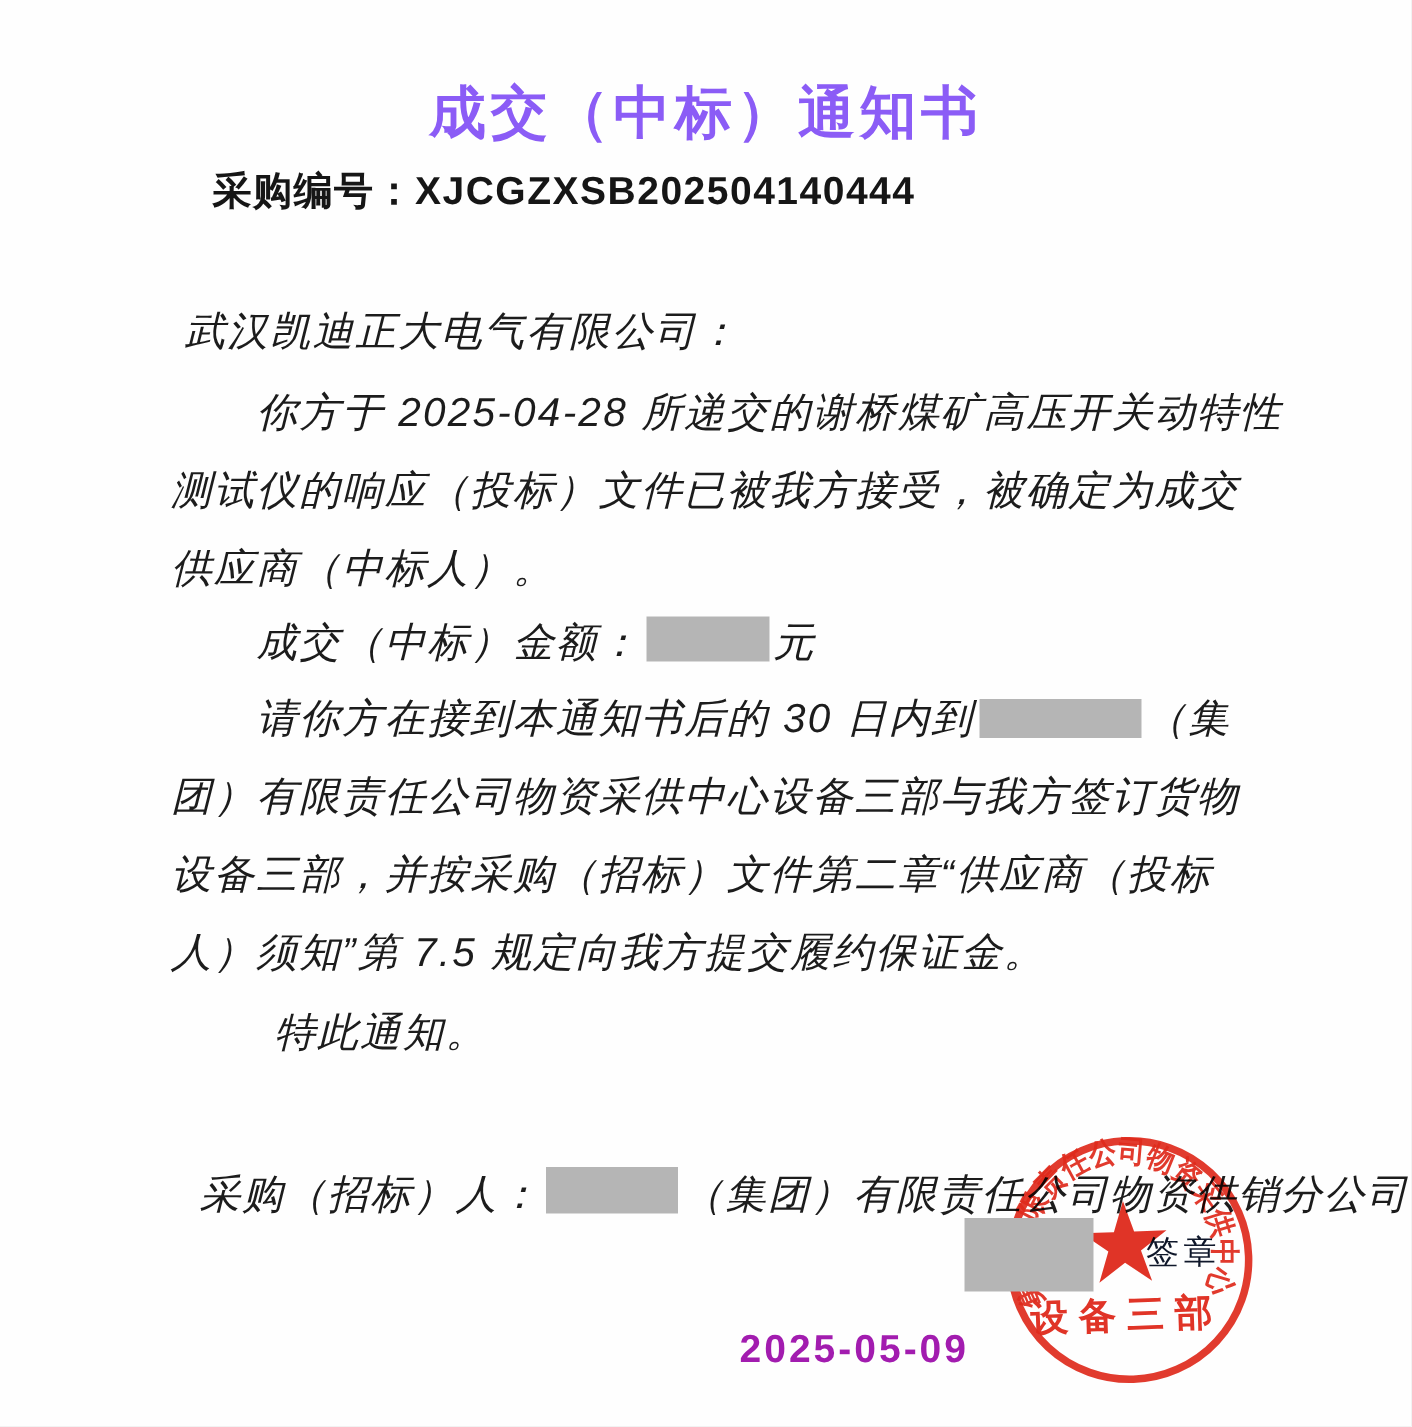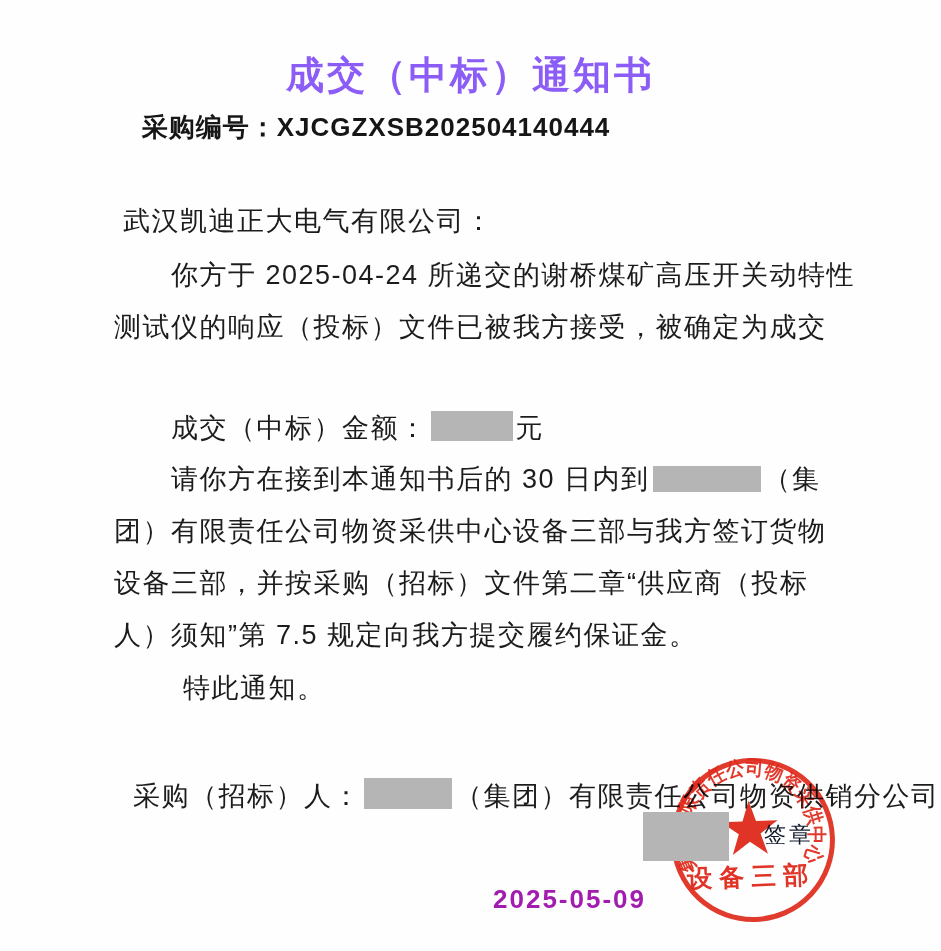--- a/index.html
+++ b/index.html
@@ -12,21 +12,21 @@
   .doc-title{
     left:0;top:50px;width:941px;text-align:center;
     font-size:38px;font-weight:800;letter-spacing:3px;color:#8b5cf6;
   }
   .doc-number{
     left:0;top:110px;width:752px;text-align:center;
     font-size:26px;font-weight:700;letter-spacing:1px;color:#161616;
   }
   .body-line{
     font-size:27px;font-weight:500;letter-spacing:1.5px;color:#1c1c1c;
-    z-index:2;line-height:32px;
+    z-index:2;line-height:32px;font-style:italic;
   }
   .redaction{
     display:inline-block;background:#b5b5b5;border:0;
     vertical-align:-4px;margin:0 3px;
   }
   .redaction-abs{position:absolute;background:#b5b5b5;z-index:6;}
   .sign-hint{
     font-size:22px;color:#0f172a;letter-spacing:3px;z-index:1;font-weight:400;
   }
   .date-line{
@@ -54,22 +54,23 @@
 </head>
 <body>
 
 <div class="page">
 
   <div class="abs doc-title">成交（中标）通知书</div>
   <div class="abs doc-number">采购编号：XJCGZXSB202504140444</div>
 
   <div class="abs body-line" style="left:123px;top:205px;">武汉凯迪正大电气有限公司：</div>
 
-  <div class="abs body-line" style="left:171px;top:259px;">你方于 2025-04-24 所递交的谢桥煤矿高压开关动特性</div>
+  <div class="abs body-line" style="left:171px;top:259px;">你方于 2025-04-28 所递交的谢桥煤矿高压开关动特性</div>
   <div class="abs body-line" style="left:114px;top:311px;">测试仪的响应（投标）文件已被我方接受，被确定为成交</div>
+  <div class="abs body-line" style="left:114px;top:363px;">供应商（中标人）。</div>
 
   <div class="abs body-line" style="left:171px;top:411px;">
     <span>成交（中标）金额：</span><span class="redaction" style="width:82px;height:30px;"></span><span>元</span>
   </div>
 
   <div class="abs body-line" style="left:171px;top:463px;">
     <span>请你方在接到本通知书后的 30 日内到</span><span class="redaction" style="width:108px;height:26px;"></span><span>（集</span>
   </div>
 
   <div class="abs body-line" style="left:114px;top:515px;text-align:center;">团）有限责任公司物资采供中心设备三部与我方签订货物</div>

